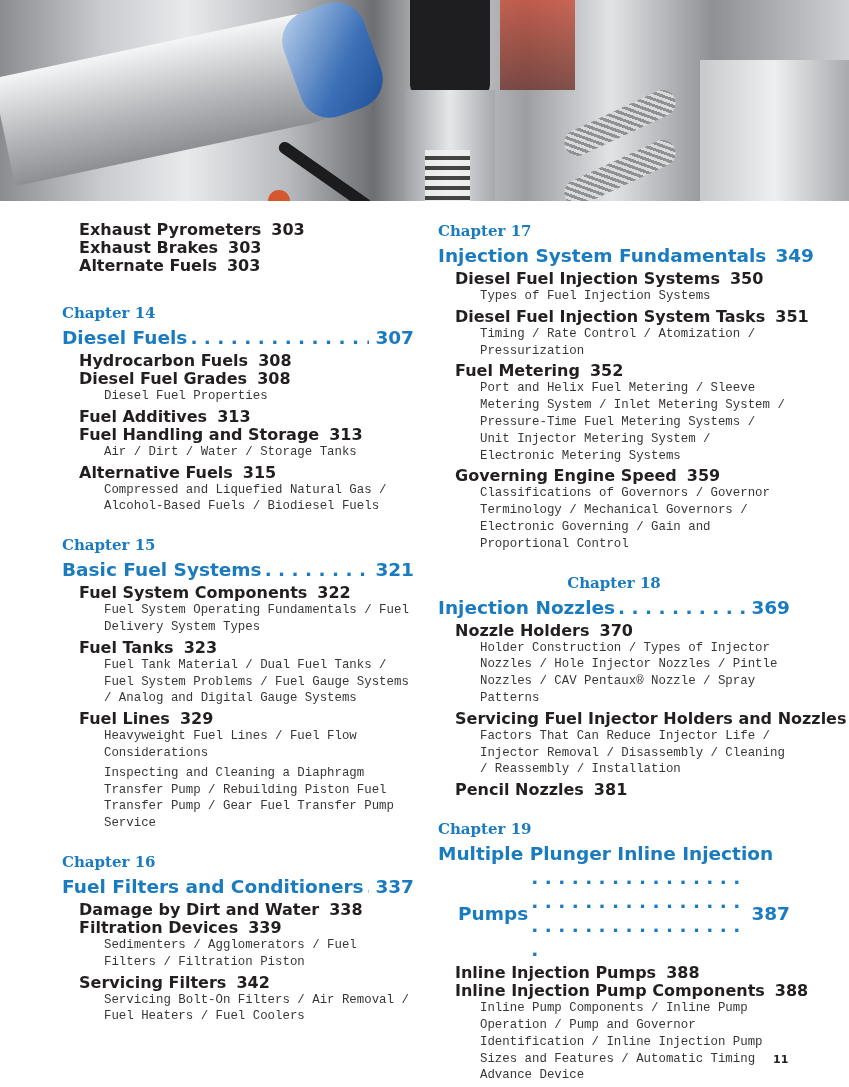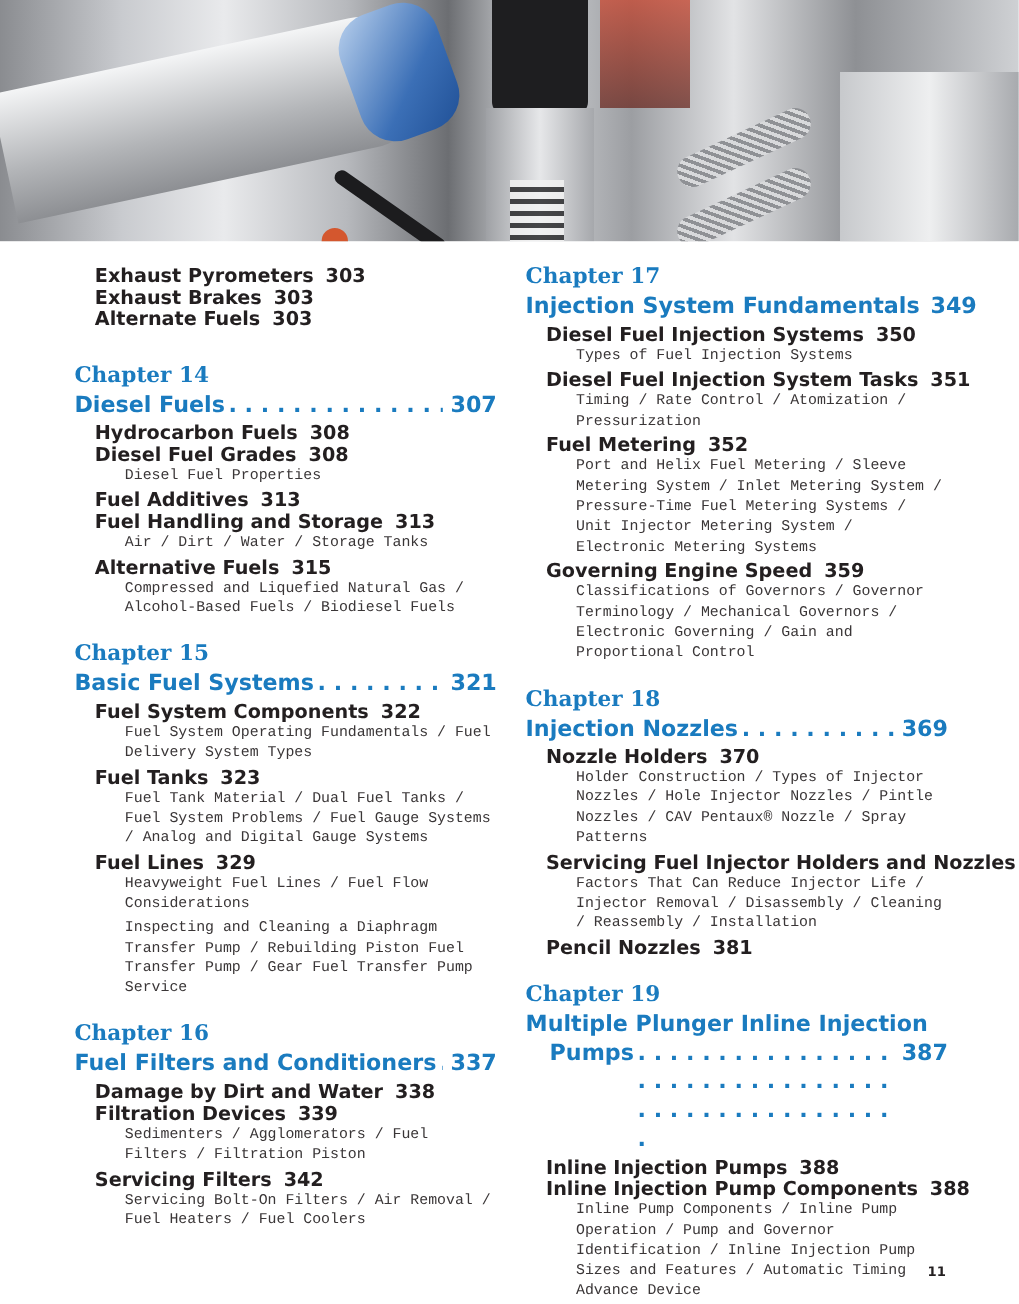--- a/index.html
+++ b/index.html
@@ -8,29 +8,29 @@
   .hero { position: absolute; left: 0; top: 0; width: 849px; height: 201px; overflow: hidden;
           background: linear-gradient(90deg, #8a8c90 0%, #c9cbcf 12%, #e9eaec 22%, #b7b9bd 34%, #6c6e72 44%, #d4d6d9 52%, #9c9ea2 62%, #e2e3e5 72%, #8e9094 84%, #cfd1d4 100%); }
   .hero .shape { position: absolute; }
   .col { position: absolute; top: 221px; }
   .col-left { left: 62px; width: 352px; }
   .col-right { left: 438px; width: 352px; }
   .sec { font-size: 16px; font-weight: bold; line-height: 18px; margin: 0; padding-left: 17px; white-space: nowrap; }
   .sec .pg { margin-left: 10px; }
   .sub { font-size: 12.4px; line-height: 16.8px; color: #3a3637; padding-left: 42px; margin-bottom: 3px; font-family: Liberation Mono, monospace; }
   .chap-label { font-family: "DejaVu Serif", "Liberation Serif", serif; font-weight: bold; color: #1a7bbf;
-                font-size: 18px; line-height: 20px; margin-top: 15px; }
+                font-size: 15px; line-height: 20px; margin-top: 15px; }
   .chap-title { color: #1a7bbf; font-size: 18.5px; line-height: 24px; font-weight: bold;
                 display: flex; align-items: baseline; white-space: nowrap; margin: 3px 0 2px 0; }
   .chap-title .t { flex: 0 0 auto; }
   .chap-title .dots { flex: 1 1 auto; overflow: hidden; letter-spacing: 4.3px; padding-left: 3px; }
   .chap-title .dots::before { content: ". . . . . . . . . . . . . . . . . . . . . . . . . . . . . . . . . . . . . . . . . . . . . . . . ."; letter-spacing: 0; word-spacing: 0; }
   .chap-title .pg { flex: 0 0 auto; padding-left: 6px; }
   .chap-title.two-line { display: block; white-space: normal; }
-  .chap-title.two-line .line2 { display: flex; align-items: flex-start; padding-left: 20px; }
+  .chap-title.two-line .line2 { display: flex; align-items: center; padding-left: 20px; }
   .folio { position: absolute; left: 773px; top: 1053px; font-size: 11px; font-weight: bold; color: #231f20; }
 </style>
 </head>
 <body>
 
 <div class="hero">
   <div class="shape" style="left:0;top:40px;width:360px;height:110px;border-radius:0 60px 60px 0;background:linear-gradient(180deg,#f4f5f6,#b3b5b8 60%,#8d8f93);transform:rotate(-12deg);"></div>
   <div class="shape" style="left:290px;top:5px;width:85px;height:110px;border-radius:30px;background:linear-gradient(135deg,#bcd3ef,#3b6fb6 60%,#1f4f95);transform:rotate(-20deg);"></div>
   <div class="shape" style="left:410px;top:0;width:80px;height:95px;background:#1e1e20;border-radius:0 0 10px 10px;"></div>
   <div class="shape" style="left:405px;top:90px;width:90px;height:111px;background:linear-gradient(90deg,#9fa1a5,#e6e7e9,#a6a8ac);"></div>
@@ -100,21 +100,21 @@
     </div>
   <div class="sec"><span>Diesel Fuel Injection Systems</span><span class="pg">350</span></div>
   <div class="sub">Types of Fuel Injection Systems</div>
   <div class="sec"><span>Diesel Fuel Injection System Tasks</span><span class="pg">351</span></div>
   <div class="sub">Timing / Rate Control / Atomization / Pressurization</div>
   <div class="sec"><span>Fuel Metering</span><span class="pg">352</span></div>
   <div class="sub">Port and Helix Fuel Metering / Sleeve Metering System / Inlet Metering System / Pressure-Time Fuel Metering Systems / Unit Injector Metering System / Electronic Metering Systems</div>
   <div class="sec"><span>Governing Engine Speed</span><span class="pg">359</span></div>
   <div class="sub">Classifications of Governors / Governor Terminology / Mechanical Governors / Electronic Governing / Gain and Proportional Control</div>
 
-  <div class="chap-label" style="margin-top:20px;">Chapter 18</div>
+  <div class="chap-label" style="margin-top:20px;text-align:center;">Chapter 18</div>
   <div class="chap-title">
       <span class="t">Injection Nozzles</span>
       <span class="dots"></span>
       <span class="pg">369</span>
     </div>
   <div class="sec"><span>Nozzle Holders</span><span class="pg">370</span></div>
   <div class="sub">Holder Construction / Types of Injector Nozzles / Hole Injector Nozzles / Pintle Nozzles / CAV Pentaux® Nozzle / Spray Patterns</div>
   <div class="sec"><span>Servicing Fuel Injector Holders and Nozzles</span><span class="pg">374</span></div>
   <div class="sub">Factors That Can Reduce Injector Life / Injector Removal / Disassembly / Cleaning / Reassembly / Installation</div>
   <div class="sec"><span>Pencil Nozzles</span><span class="pg">381</span></div>

